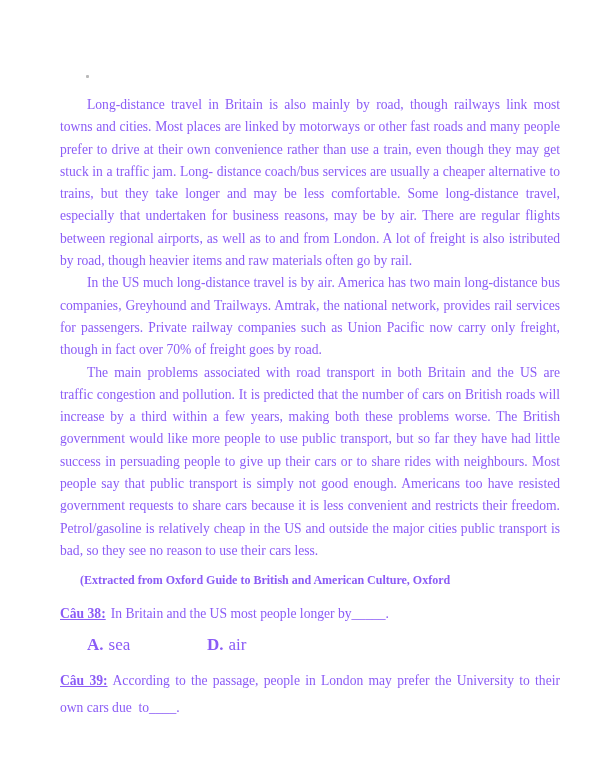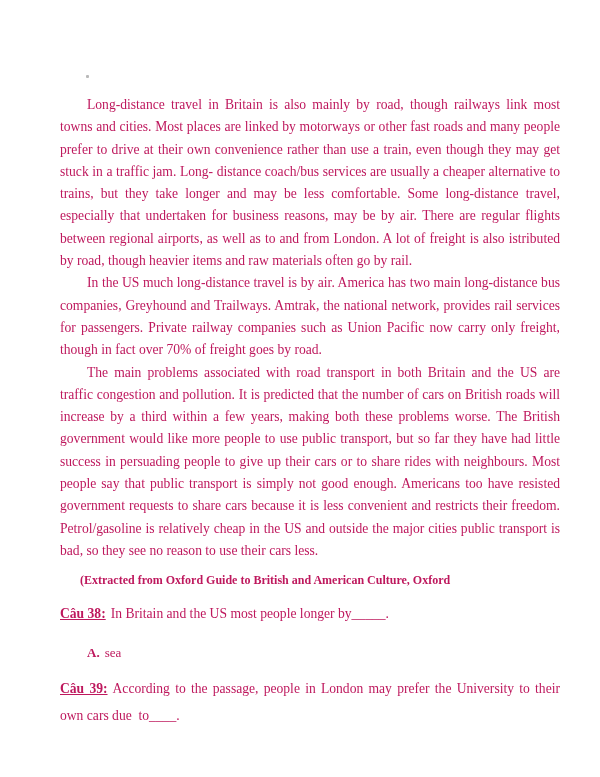--- a/index.html
+++ b/index.html
@@ -6,21 +6,21 @@
   body {
     background: #e8e8e8;
     font-family: "Liberation Serif", "DejaVu Serif", serif;
   }
   .page {
     position: relative;
     width: 600px;
     height: 777px;
     margin: 0 auto;
     background: #ffffff;
-    color: #be185d;
+    color: #8b5cf6;
     overflow: hidden;
   }
   .content {
     position: absolute;
     left: 60px;
     top: 94px;
     width: 500px;
   }
   .stray-dot {
     position: absolute;
@@ -49,25 +49,25 @@
   .question {
     margin-top: 7px;
     font-size: 13.6px;
     line-height: 27px;
     text-align: justify;
   }
   .question.q39 { margin-top: 9px; }
   .q-num { font-weight: bold; margin-right: 5px; text-decoration: underline; }
   .q-text { white-space: pre-wrap; }
   .options-row {
-    margin-top: 12px;
+    margin-top: 4px;
     padding-left: 27px;
     display: grid;
     grid-template-columns: 120px 121px 119px 1fr;
-    font-size: 13px;
+    font-size: 17px;
     line-height: 27px;
   }
   .opt-letter { font-weight: bold; }
   .opt-text { margin-left: 5px; }
 </style>
 </head>
 <body>
 
 <div class="page">
 
@@ -86,20 +86,23 @@
     </div>
 
     <div class="question">
       <span class="q-num">Câu 38:</span><span class="q-text">In Britain and the US most people longer by_____.</span>
     </div>
 
     <div class="options-row">
       <span class="option">
         <span class="opt-letter">A.</span><span class="opt-text">sea</span>
       </span>
+      <span class="option">
+        <span class="opt-letter">D.</span><span class="opt-text">air</span>
+      </span>
     </div>
 
     <div class="question q39">
       <span class="q-num">Câu 39:</span><span class="q-text">According to the passage, people in London may prefer the University to their own cars due  to____.</span>
     </div>
 
   </div>
 </div>
 
 </body></html>

